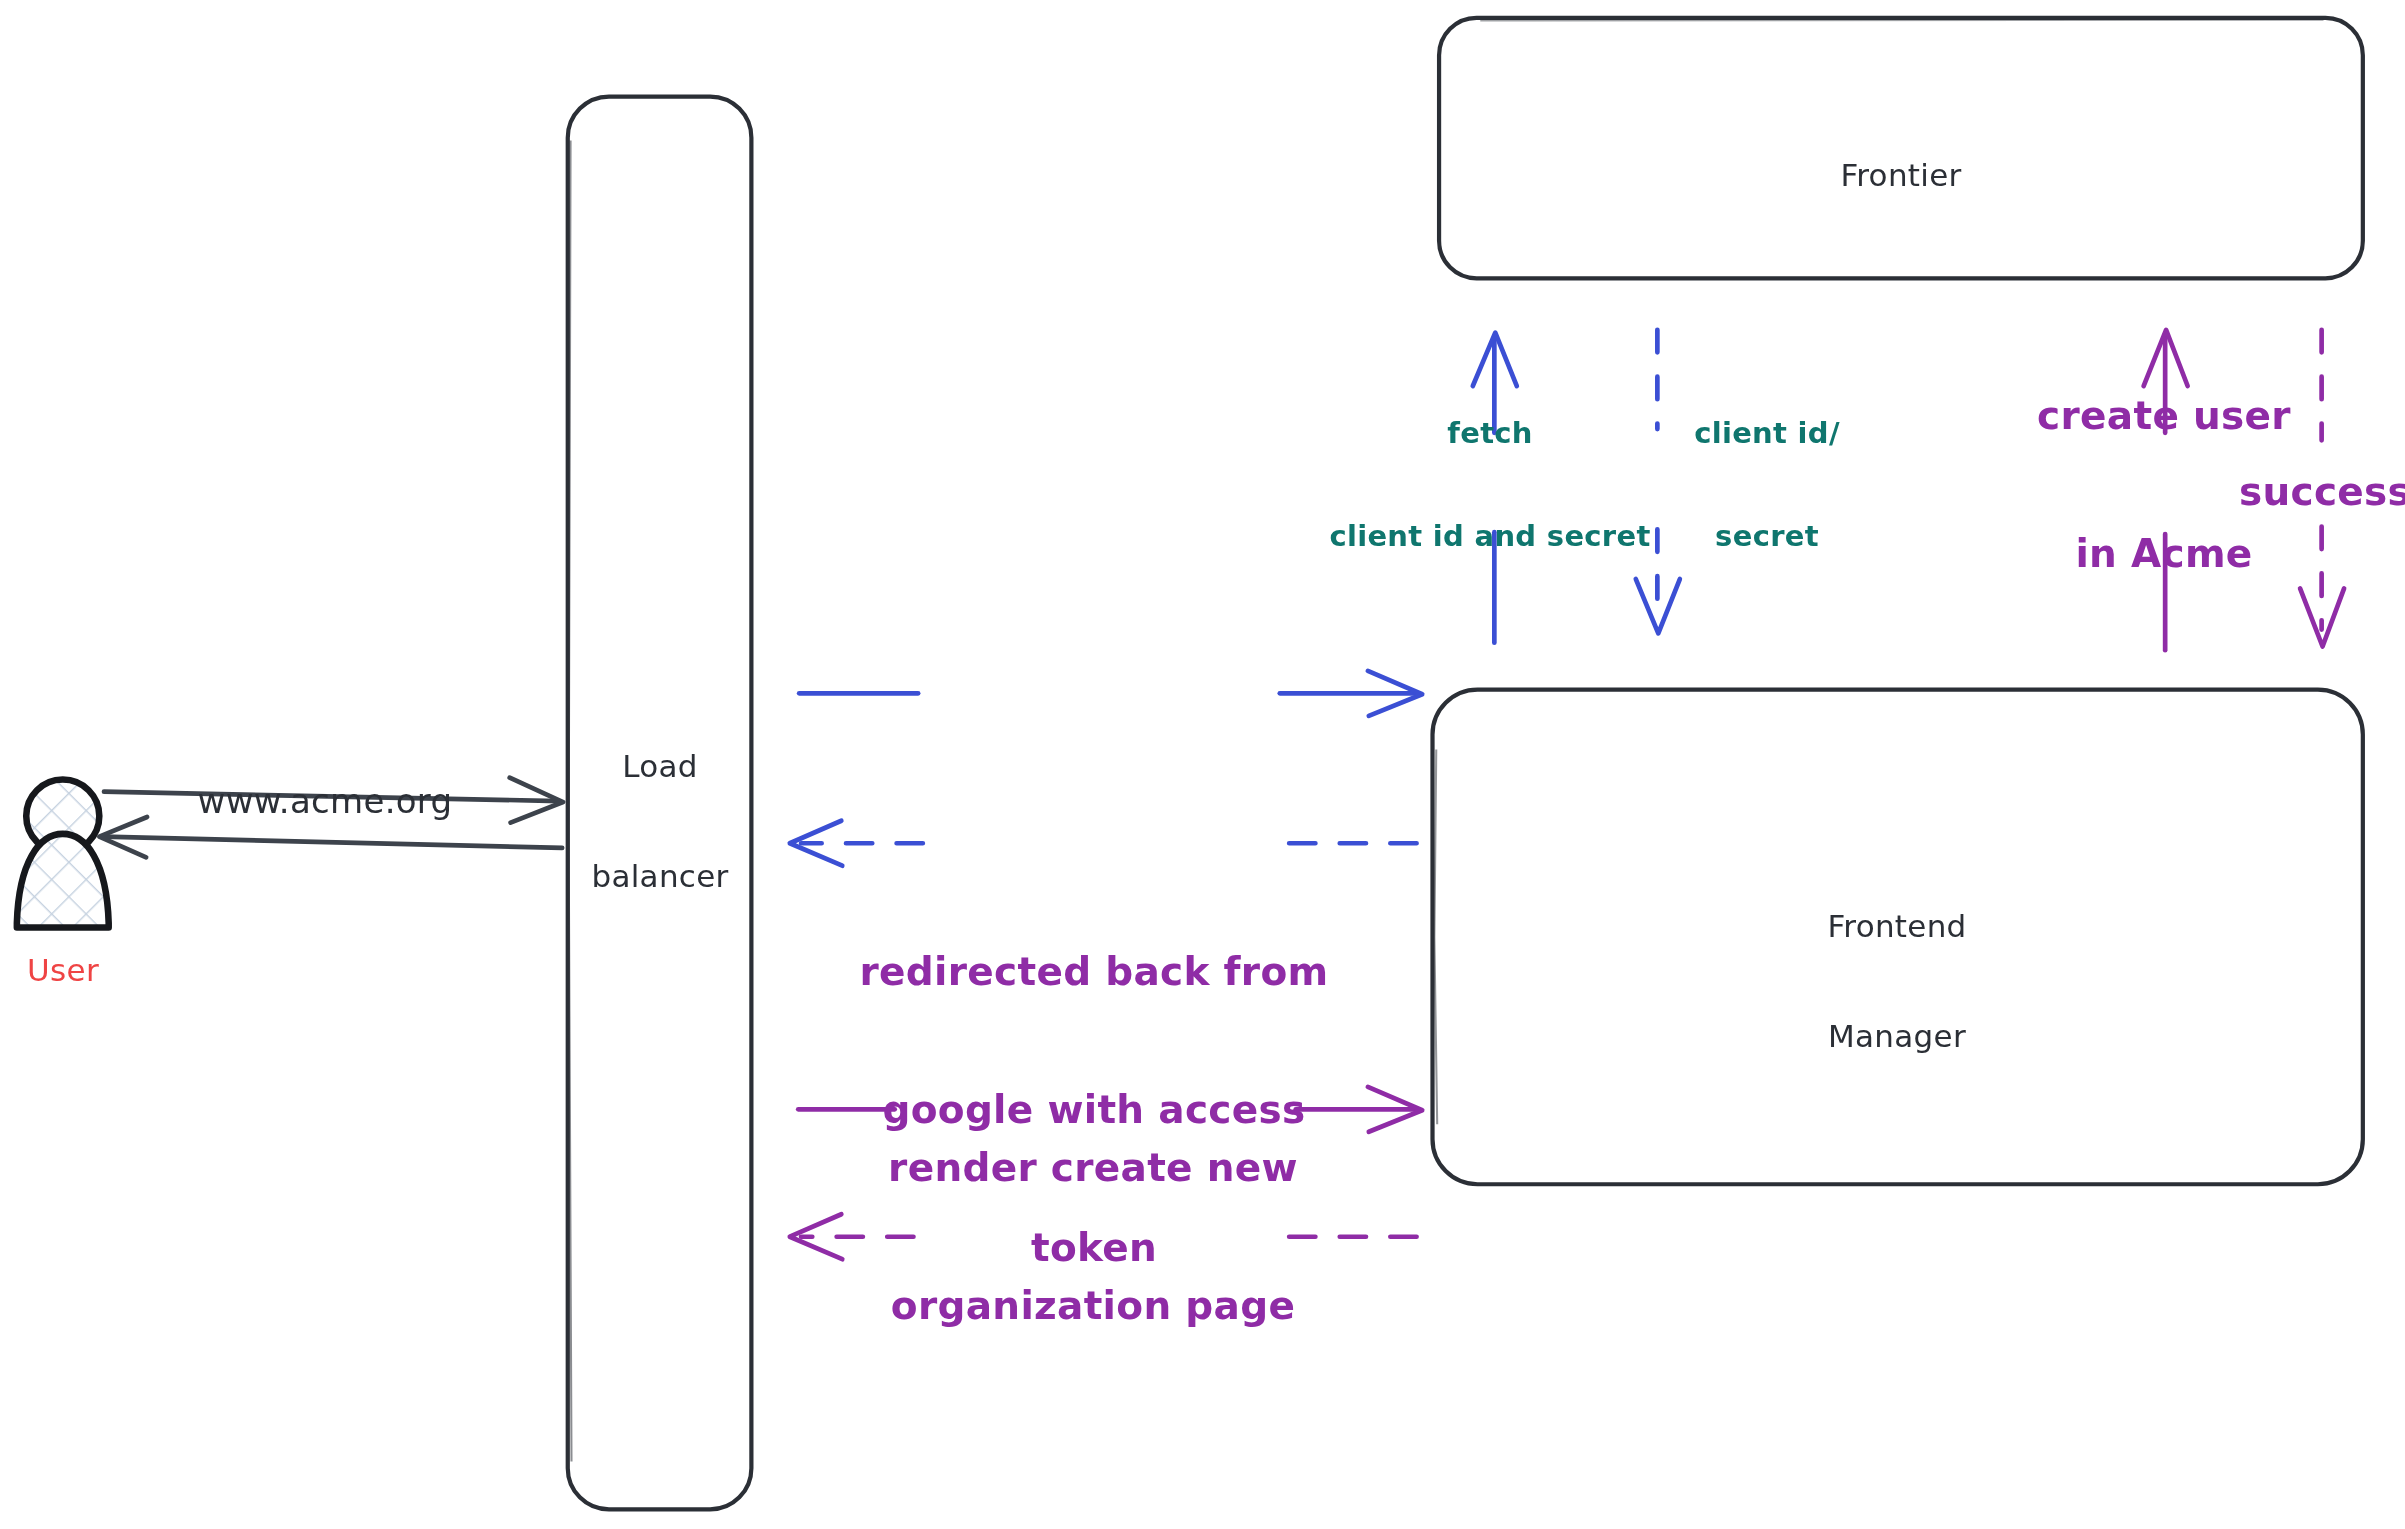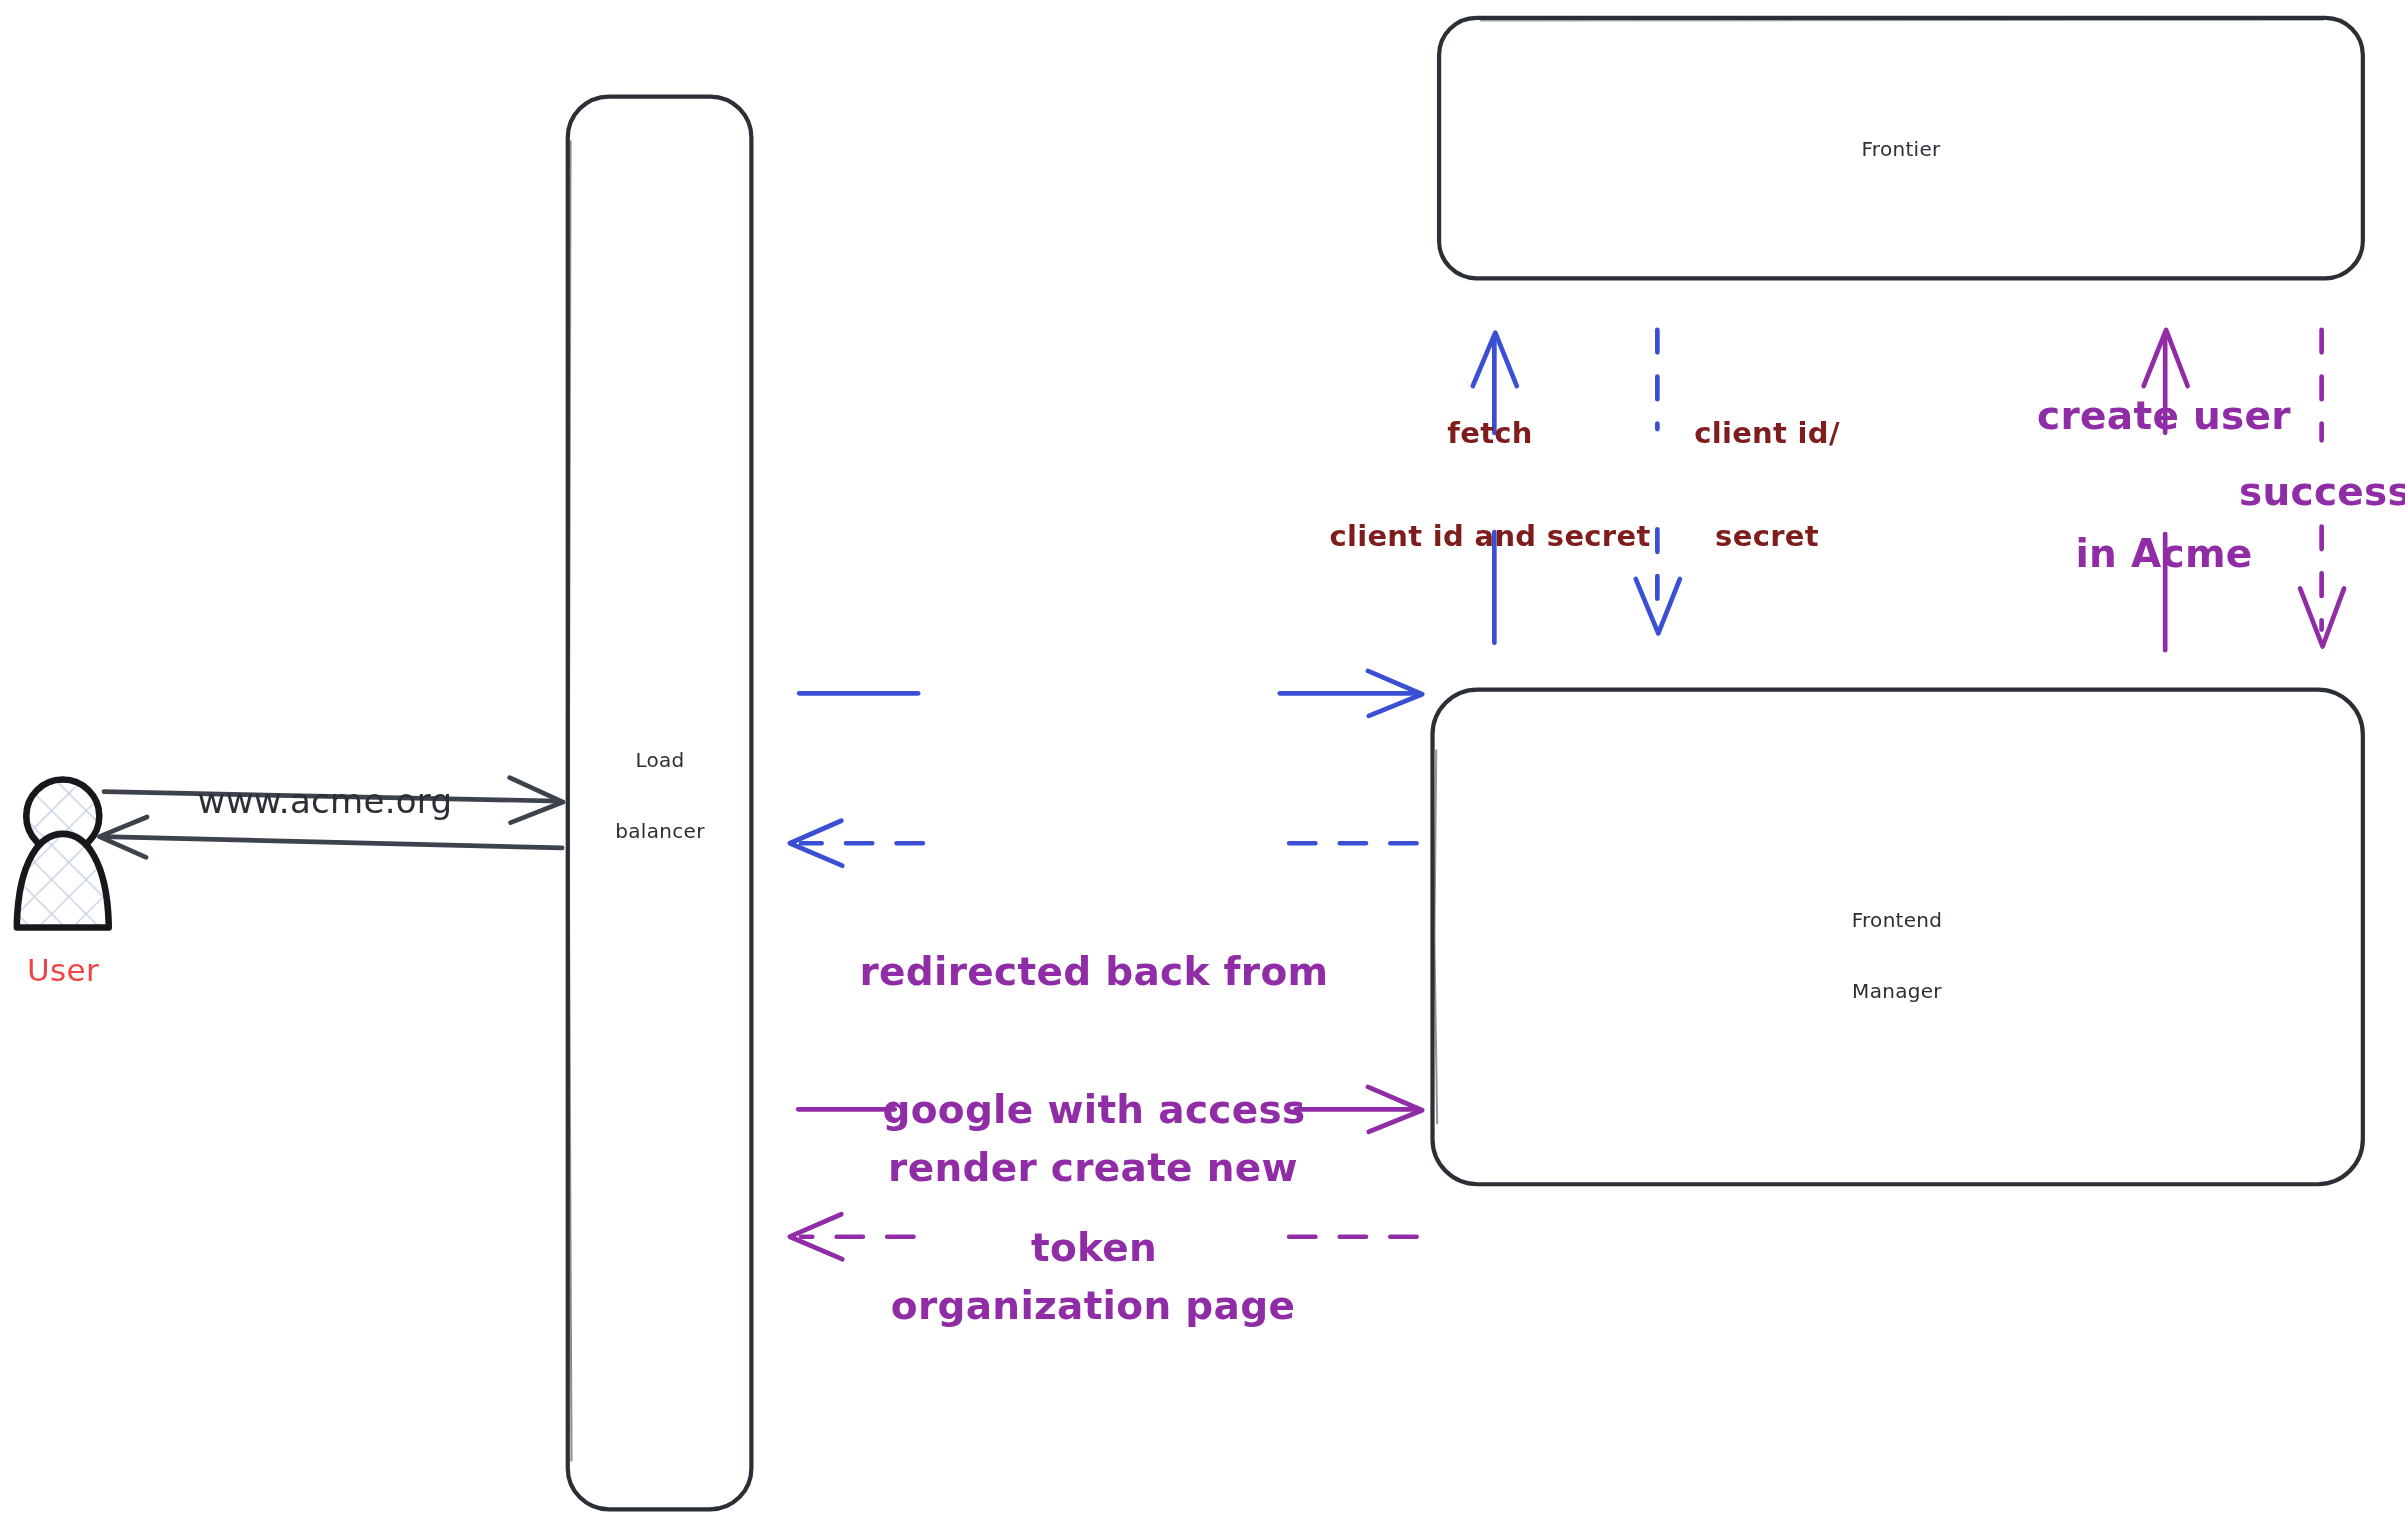--- a/index.html
+++ b/index.html
@@ -27,28 +27,29 @@
   .lbl {
     position: absolute;
     white-space: pre;
     text-align: center;
     line-height: 1.18;
     font-family: "DejaVu Sans", sans-serif;
     letter-spacing: 0.3px;
   }
   .node-label {
     color: #2b2f36;
-    font-size: 20px;
+    font-size: 31px;
+    margin-top: 25px;
   }
   .actor-label {
     color: #ef4444;
     font-size: 31px;
   }
   .edge-blue {
-    color: #7f1d1d;
+    color: #0f766e;
     font-size: 29px;
     font-weight: 600;
   }
   .edge-purple {
     color: #8f2ca6;
     font-size: 39px;
     font-weight: 600;
   }
   .edge-dark {
     color: #2b2f36;

